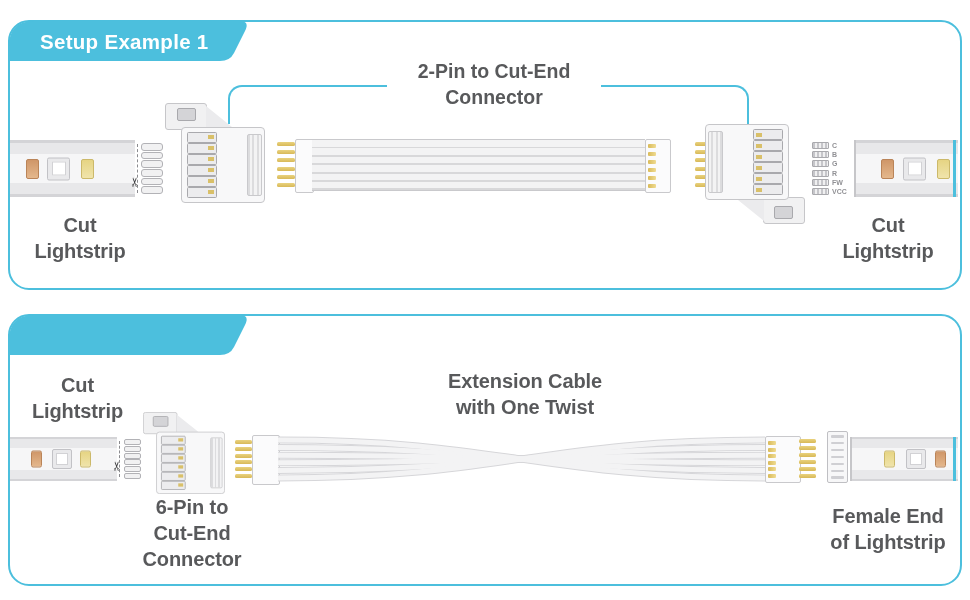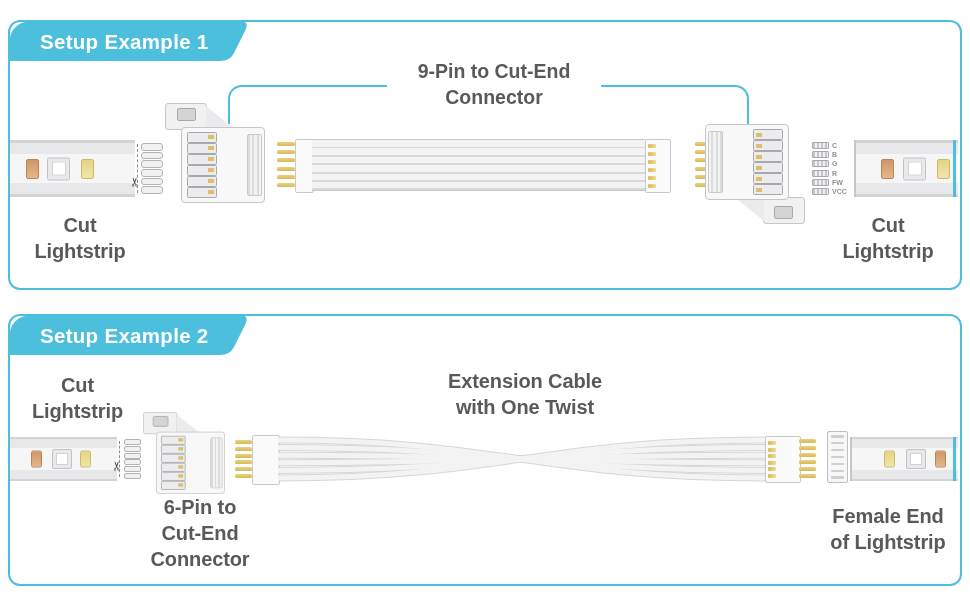--- a/index.html
+++ b/index.html
@@ -1,21 +1,21 @@
 <!DOCTYPE html>
 <html><head>
 <meta charset="utf-8">
 <style>
   :root{ --accent:#4CBFDD; --txt:#58595B; --edge:#c6c6c9; --gold1:#e9d27e; --gold2:#d8b958; }
   html,body{ margin:0; padding:0; background:#fff; }
   #stage{ position:relative; width:970px; height:600px; background:#fff; overflow:hidden;
           font-family:"Liberation Sans", sans-serif; }
 
   .panel{ position:absolute; left:8px; width:950px; border:2.5px solid var(--accent);
-          border-radius:12px; background:#fff; }
+          border-radius:21px; background:#fff; }
   .tabsvg{ position:absolute; left:-2.5px; top:-2.5px; }
   .tabsvg path{ fill:var(--accent); }
   .tab-label{ position:absolute; left:30px; top:8px; font-size:20.5px; font-weight:700;
               color:#fff; letter-spacing:.3px; white-space:nowrap; }
 
   .biglabel{ position:absolute; font-size:20px; font-weight:700; color:var(--txt);
              line-height:26px; text-align:center; white-space:pre-line; letter-spacing:-.1px; }
 
   
   .bracket{ position:absolute; border:2.5px solid var(--accent); border-bottom:none;
@@ -97,21 +97,21 @@
 
 <div id="stage">
 
   <div class="panel" style="top:20px; height:266px;">
     <svg class="tabsvg" width="246" height="42" viewBox="0 0 246 42">
       <path d="M26,1 H232 Q242,1 237,11 L226,33 Q222,41 212,41 H1 V26 Q1,1 26,1 Z"></path>
     </svg>
     <div class="tab-label">Setup Example 1</div>
 
     <div class="bracket" style="left:218px; top:63px; width:517px; height:37px;"></div>
-    <div class="bracket-label" style="left:377px; top:36px; width:190px;">9-Pin to Cut-End
+    <div class="bracket-label" style="left:377px; top:36px; width:190px;">2-Pin to Cut-End
 Connector</div>
 
     <div class="strip" style="left:0; top:118px; width:155px; height:57px;">
       <div class="strip-body" style="left:0; width:125px;">
         <div class="ledc led-orange" style="left:16px;"></div>
         <div class="ledw" style="left:37px;">
             <i></i>
           </div>
         <div class="ledc led-yellow" style="left:71px;"></div>
       </div>
@@ -257,21 +257,20 @@
     <div class="biglabel" style="left:0; width:140px; top:190px;">Cut
 Lightstrip</div>
     <div class="biglabel" style="left:798px; width:160px; top:190px;">Cut
 Lightstrip</div>
   </div>
 
   <div class="panel" style="top:314px; height:268px;">
     <svg class="tabsvg" width="246" height="42" viewBox="0 0 246 42">
       <path d="M26,1 H232 Q242,1 237,11 L226,33 Q222,41 212,41 H1 V26 Q1,1 26,1 Z"></path>
     </svg>
-    <div class="tab-label">Setup Example 2</div>
 
     <div class="biglabel" style="left:0; width:135px; top:56px;">Cut
 Lightstrip</div>
 
     <div class="strip" style="left:0; top:121px; width:133px; height:44px;">
       <div class="strip-body" style="left:0; width:107px;">
         <div class="ledc led-orange sm" style="left:21px;"></div>
         <div class="ledw sm" style="left:42px;">
             <i></i>
           </div>
@@ -313,21 +312,21 @@
               <i></i>
             </div>
             <div class="slot">
               <i></i>
             </div>
         </div>
         <div class="ridge"></div>
       </div>
     </div>
 
-    <div class="biglabel" style="left:110px; width:160px; top:178px;text-align:center;">6-Pin to
+    <div class="biglabel" style="left:102px; width:160px; top:178px;text-align:center;">6-Pin to
 Cut-End
 Connector</div>
 
     <div class="pins" style="left:225px; top:124px; width:17px; height:38px;">
       <div class="pin"></div>
         <div class="pin"></div>
         <div class="pin"></div>
       <div class="pin"></div>
         <div class="pin"></div>
         <div class="pin"></div>

